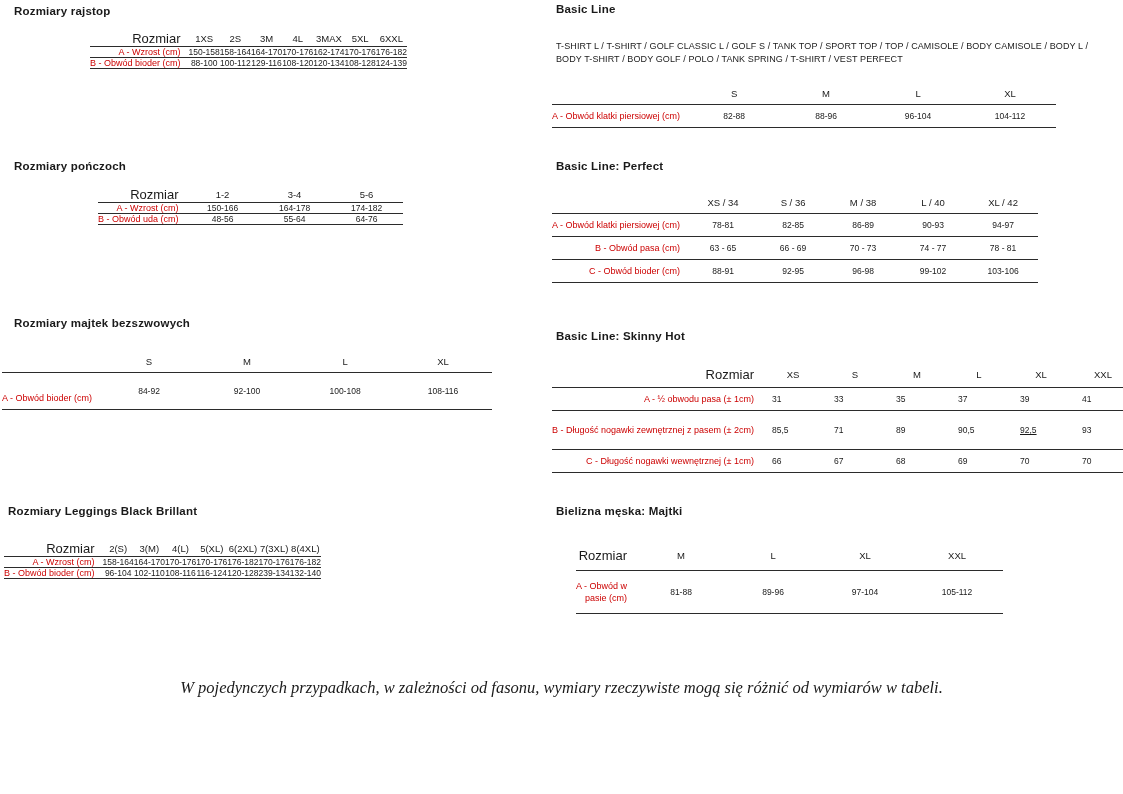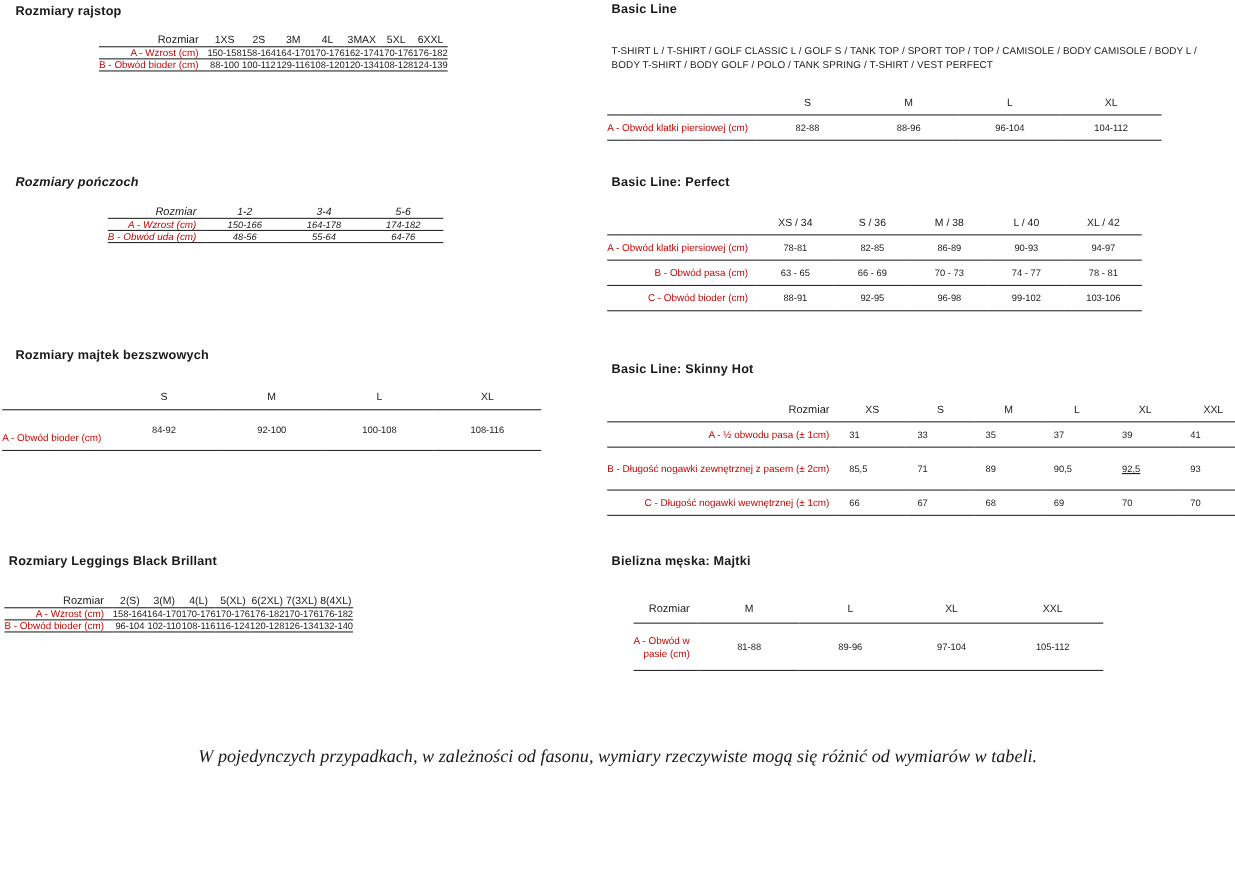--- a/index.html
+++ b/index.html
@@ -52,21 +52,21 @@
     color: #cc0000;
     text-align: right;
     font-size: 9px;
     font-weight: bold;
     padding-right: 8px !important;
     white-space: nowrap;
   }
   .hlabel {
     text-align: right;
     font-weight: bold;
-    font-size: 10px;
+    font-size: 13px;
     padding-right: 8px !important;
     color: #1a1a1a;
   }
   .chead {
     text-align: center;
     font-weight: bold;
     font-size: 9.5px;
     color: #1a1a1a;
   }
   .cval {
@@ -129,21 +129,21 @@
         <td class="cval">129-116</td>
         <td class="cval">108-120</td>
         <td class="cval">120-134</td>
         <td class="cval">108-128</td>
         <td class="cval">124-139</td>
       </tr>
     </tbody>
       </table>
   </div>
 
-  <div class="section" style="left:14px; top:160px;font-style:italic;">
+  <div class="section" style="left:14px; top:160px;">
     <div class="sect-title">Rozmiary pończoch</div>
     <table class="sz pad-t" style="margin-top:15px; margin-left:84px;">
       <tbody>
           <tr class="hr-bot">
         <th class="hlabel">Rozmiar</th>
         <th class="chead" style="min-width:72px;">1-2</th>
         <th class="chead" style="min-width:72px;">3-4</th>
         <th class="chead" style="min-width:72px;">5-6</th>
       </tr>
       <tr class="hr-bot">
@@ -208,21 +208,21 @@
         <td class="cval">170-176</td>
         <td class="cval">176-182</td>
       </tr>
       <tr class="hr-bot">
         <td class="rlabel">B - Obwód bioder (cm)</td>
         <td class="cval">96-104</td>
         <td class="cval">102-110</td>
         <td class="cval">108-116</td>
         <td class="cval">116-124</td>
         <td class="cval">120-128</td>
-        <td class="cval">126-134</td>
+        <td class="cval">239-134</td>
         <td class="cval">132-140</td>
       </tr>
     </tbody>
       </table>
   </div>
 
   <div class="section" style="left:556px; top:3px; width:560px;">
     <div class="sect-title">Basic Line</div>
     <div class="sect-subtitle" style="margin-top:25px; width:560px;">T-SHIRT L / T-SHIRT / GOLF CLASSIC L / GOLF S / TANK TOP / SPORT TOP / TOP / CAMISOLE / BODY CAMISOLE / BODY L / BODY T-SHIRT / BODY GOLF / POLO / TANK SPRING / T-SHIRT / VEST PERFECT</div>
     <table class="sz" style="margin-top:17px; margin-left:-4px;">

